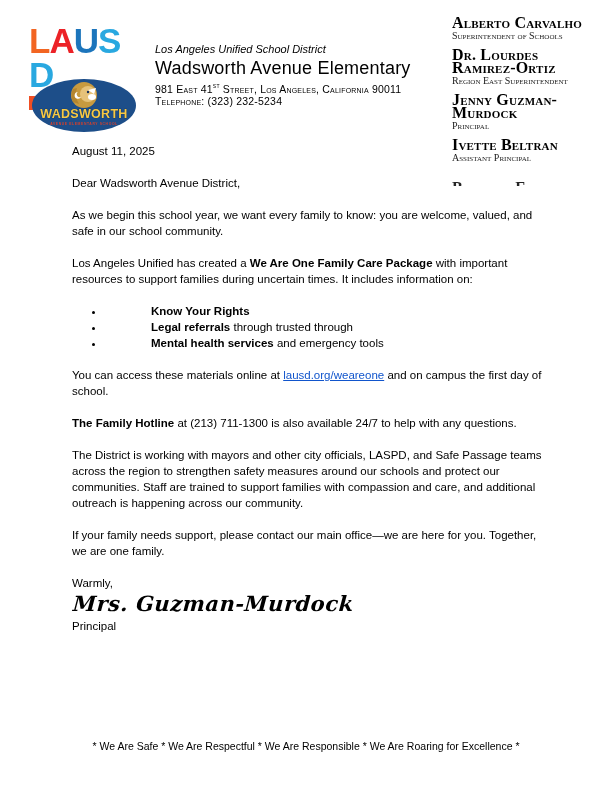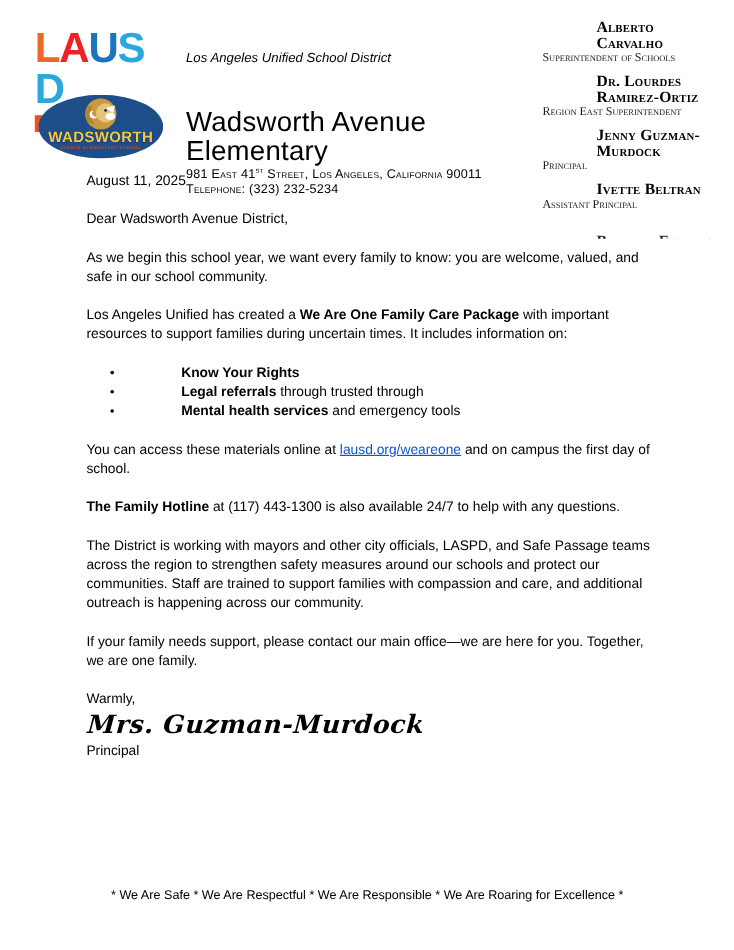--- a/index.html
+++ b/index.html
@@ -30,31 +30,31 @@
     font-weight: bold; font-size: 10px; line-height: 14px;
     padding: 0 5px; letter-spacing: 1.5px;
   }
 
   
   .school-logo { position: absolute; left: 32px; top: 79px; width: 104px; height: 53px; }
 
   
   .school-info { position: absolute; left: 155px; top: 42px; width: 300px; }
   .district-line { font-style: italic; font-size: 11px; line-height: 14px; }
-  .school-name { font-size: 23px; line-height: 24px; letter-spacing: 0.2px; margin-top: 33px; }
+  .school-name { font-size: 18px; line-height: 24px; letter-spacing: 0.2px; }
   .sc-line { font-variant: small-caps; font-size: 10.5px; line-height: 12px; letter-spacing: 0.2px; }
   .sc-line sup { font-size: 7px; }
   .url-clip { height: 8px; overflow: hidden; }
 
   
   .officials { position: absolute; left: 452px; top: 16px; width: 150px; }
   .official { margin-bottom: 6px; }
   .official-name {
     font-family: "Liberation Serif", serif; font-variant: small-caps;
-    font-weight: bold; font-size: 13px; line-height: 13px; letter-spacing: 0.2px; margin-left: 45px;
+    font-weight: bold; font-size: 16px; line-height: 13px; letter-spacing: 0.2px;
   }
   .official-title {
     font-family: "Liberation Serif", serif; font-variant: small-caps;
     font-size: 10px; line-height: 13px; color: #1a1a1a;
   }
   .official-clipped { height: 5px; overflow: hidden; margin-top: 17px; opacity: 0.85; }
 
   
   .letter { position: absolute; left: 72px; top: 143px; width: 470px; font-size: 11.5px; line-height: 16px; }
   .letter p { margin: 0 0 16px 0; }
@@ -136,21 +136,21 @@
     <p>August 11, 2025</p>
     <p>Dear Wadsworth Avenue District,</p>
     <p>As we begin this school year, we want every family to know: you are welcome, valued, and safe in our school community.</p>
     <p><span>Los Angeles Unified has created a </span><b>We Are One Family Care Package</b><span> with important resources to support families during uncertain times. It includes information on:</span></p>
     <ul>
       <li><b>Know Your Rights</b><span></span></li>
       <li><b>Legal referrals</b><span> through trusted through</span></li>
       <li><b>Mental health services</b><span> and emergency tools</span></li>
     </ul>
     <p><span>You can access these materials online at </span><a>lausd.org/weareone</a><span> and on campus the first day of school.</span></p>
-    <p><b>The Family Hotline</b><span> at (117) 443-1300 is also available 24/7 to help with any questions.</span></p>
+    <p><b>The Family Hotline</b><span> at (213) 711-1300 is also available 24/7 to help with any questions.</span></p>
     <p>The District is working with mayors and other city officials, LASPD, and Safe Passage teams across the region to strengthen safety measures around our schools and protect our communities. Staff are trained to support families with compassion and care, and additional outreach is happening across our community.</p>
     <p>If your family needs support, please contact our main office—we are here for you. Together, we are one family.</p>
     <div>Warmly,</div>
     <div class="signature">Mrs. Guzman-Murdock</div>
     <div class="signer-title">Principal</div>
   </div>
 
   <div class="footer">* We Are Safe * We Are Respectful * We Are Responsible * We Are Roaring for Excellence *</div>
 
 </div>

